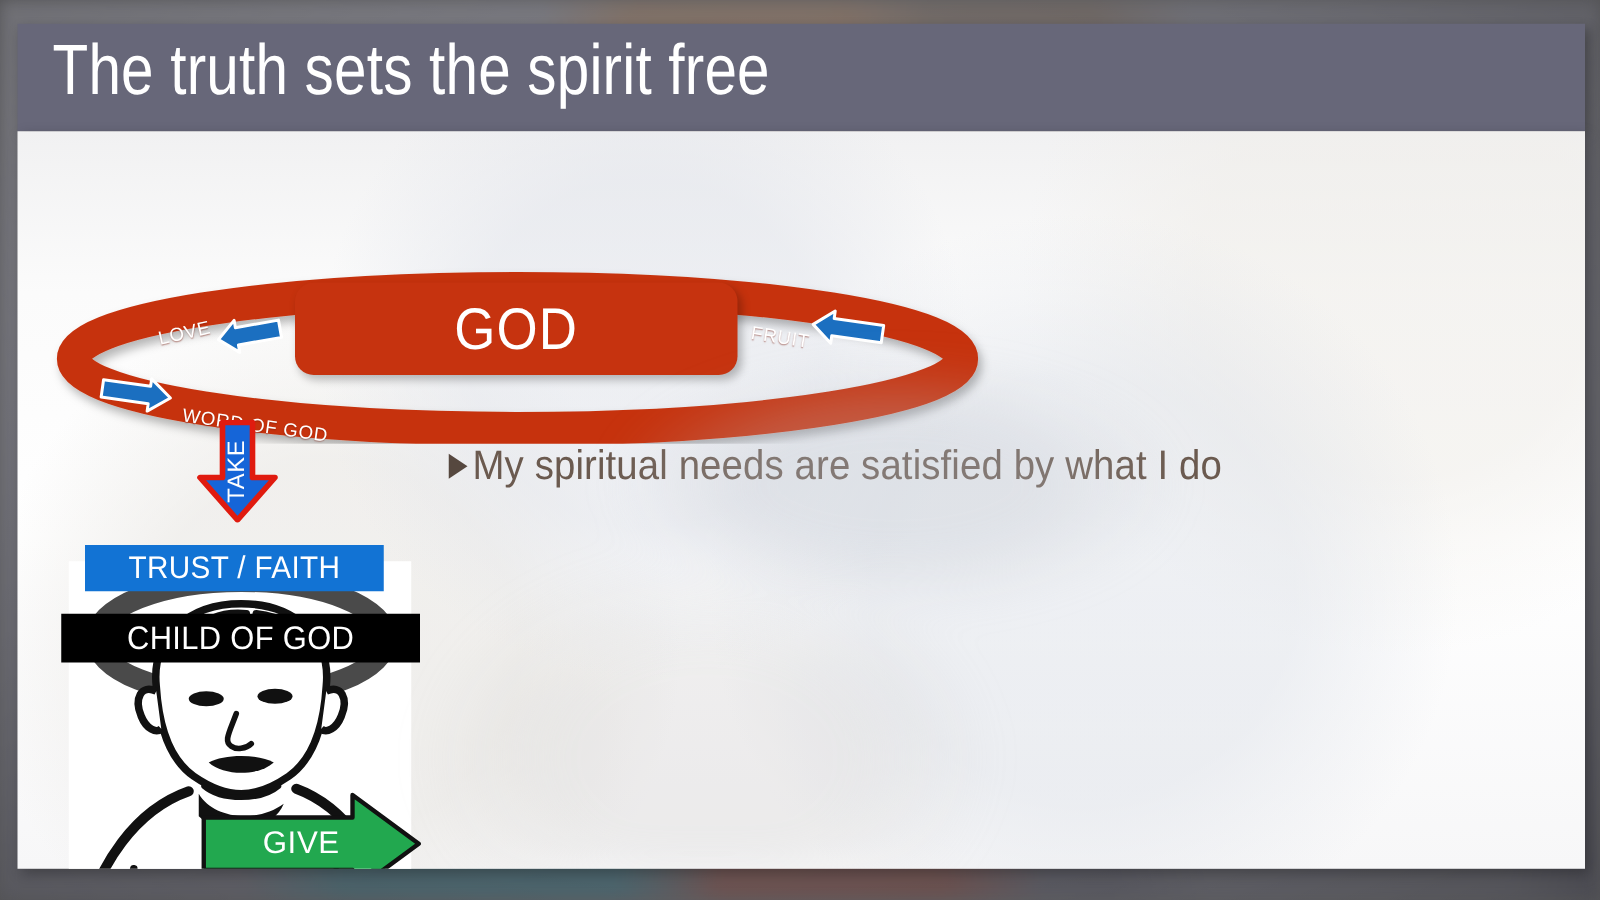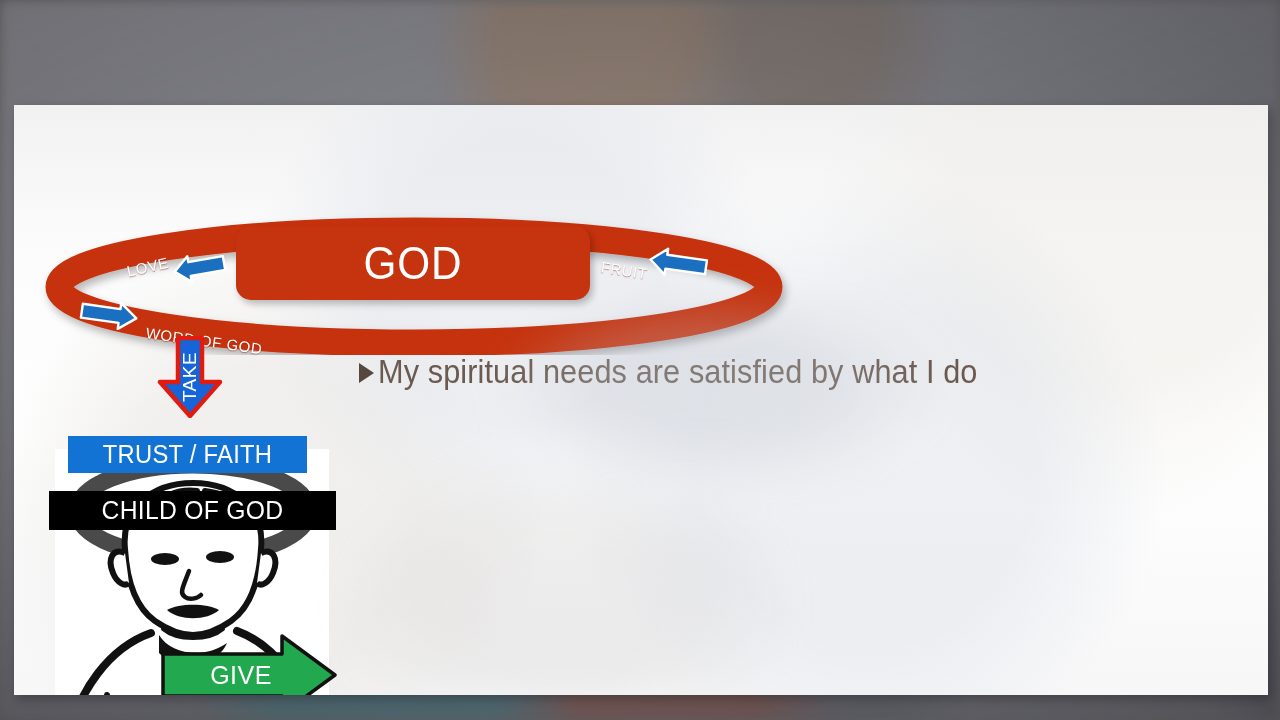--- a/index.html
+++ b/index.html
@@ -242,20 +242,23 @@
   }
 </style>
 </head>
 <body>
 
 <div id="stage">
 
   <div id="backdrop"></div>
   <div id="vignette"></div>
 
+  <div id="title-bar">
+    <div id="title-text">The truth sets the spirit free</div>
+  </div>
 
   <div id="slide-body">
 
     <div id="cycle-diagram">
 
       <svg id="cycle-svg" width="800" height="250" viewBox="0 0 800 250">
         <defs>
           <filter id="softshadow" x="-20%" y="-20%" width="150%" height="160%">
             <feDropShadow dx="3" dy="5" stdDeviation="4" flood-color="#000000" flood-opacity="0.28"></feDropShadow>
           </filter>

